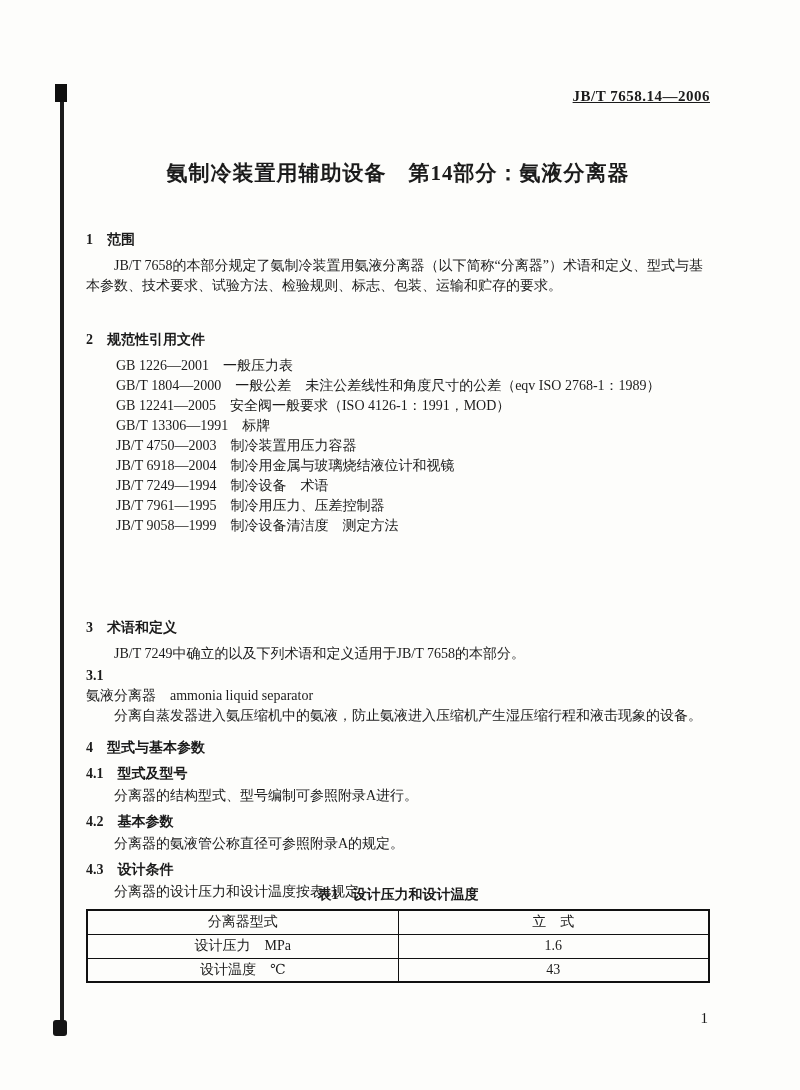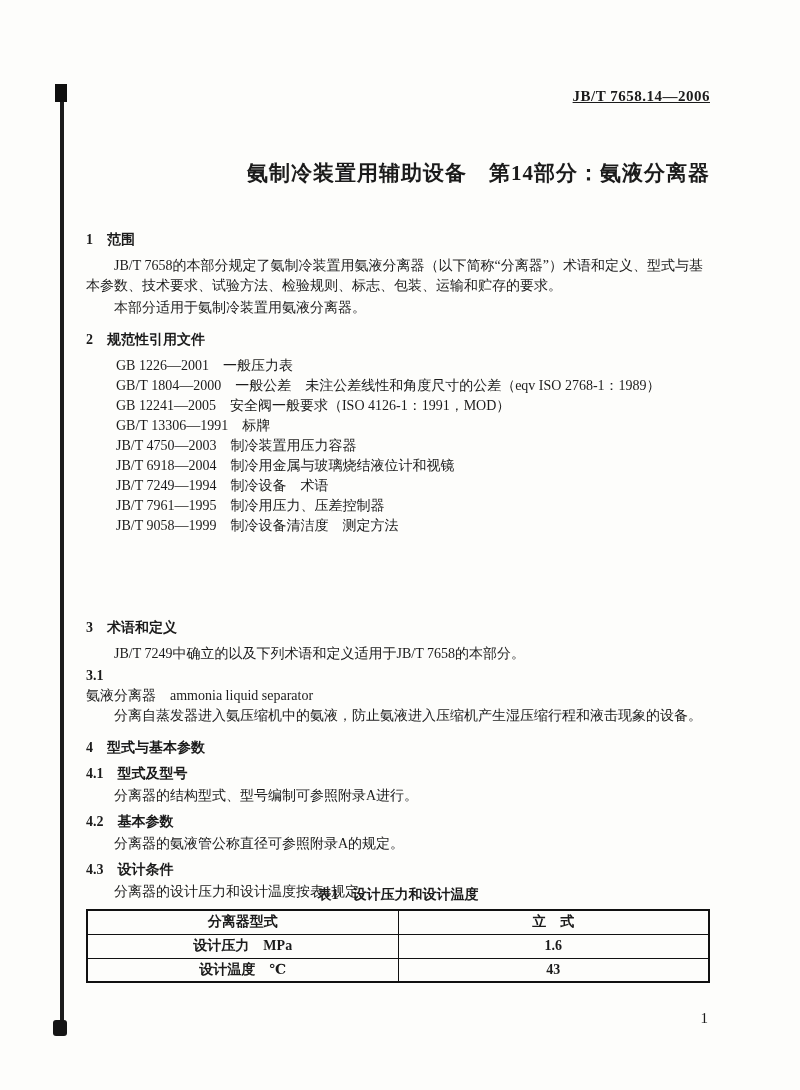--- a/index.html
+++ b/index.html
@@ -20,21 +20,21 @@
     font-size:60px; font-weight:bold; letter-spacing:5px;
     color:rgba(128,165,200,0.5); z-index:1; user-select:none;
   }
 
   .block { position:absolute; left:86px; width:624px; font-size:14px; line-height:20px; z-index:2; }
 
   .doc-block   { top:86px;text-decoration:underline; }
   .doc-number  { text-align:right; font-weight:bold; font-size:15px; letter-spacing:.5px; }
 
   .title-block { top:158px; }
-  .title { text-align:right; font-size:21px; font-weight:bold; letter-spacing:1px; line-height:30px; }
+  .title { text-align:center; font-size:21px; font-weight:bold; letter-spacing:1px; line-height:30px; }
 
   .sec1 { top:230px; }
   .sec2 { top:330px; }
   .sec3 { top:618px; }
   .sec4 { top:738px; }
   .table-block { top:886px; }
 
   .sec-h { font-size:14px; font-weight:bold; line-height:20px; margin:0 0 6px; }
   p.body { text-indent:2em; margin:0 0 2px; }
   .refs { margin-left:30px; }
@@ -43,21 +43,21 @@
   .clause-num { font-weight:bold; margin:2px 0 0; }
   .term-line  { font-weight:normal; margin:0; }
 
   .sub-h { font-size:14px; font-weight:bold; line-height:20px; margin:6px 0 2px; }
   .sec4 p.body { margin:0 0 2px; }
 
   .tbl-caption { text-align:center; font-weight:bold; font-size:14px; line-height:18px; margin:0 0 5px; }
   table.t1 { width:100%; border-collapse:collapse; border:2px solid #111; }
   table.t1 th, table.t1 td {
     border:1px solid #111; height:24px; text-align:center; vertical-align:middle;
-    font-size:14px; font-weight:bold; padding:1px 16px;
+    font-size:14px; font-weight:normal; padding:1px 16px;
   }
   table.t1 col.c1 { width:50%; }
   table.t1 col.c2 { width:50%; }
 
   .page-number { position:absolute; top:1008px; right:92px; font-size:15px; line-height:20px; z-index:2; }
 </style>
 </head>
 <body>
 
 <div class="page">
@@ -71,21 +71,20 @@
     <div class="doc-number">JB/T 7658.14—2006</div>
   </div>
 
   <div class="block title-block">
     <h1 class="title">氨制冷装置用辅助设备　第14部分：氨液分离器</h1>
   </div>
 
   <div class="block sec1">
     <h2 class="sec-h">1　范围</h2>
     <p class="body">JB/T 7658的本部分规定了氨制冷装置用氨液分离器（以下简称“分离器”）术语和定义、型式与基本参数、技术要求、试验方法、检验规则、标志、包装、运输和贮存的要求。</p>
-    <p class="body">本部分适用于氨制冷装置用氨液分离器。</p>
   </div>
 
   <div class="block sec2">
     <h2 class="sec-h">2　规范性引用文件</h2>
     <div class="refs">
       <p>GB 1226—2001　一般压力表</p>
       <p>GB/T 1804—2000　一般公差　未注公差线性和角度尺寸的公差（eqv ISO 2768-1：1989）</p>
       <p>GB 12241—2005　安全阀一般要求（ISO 4126-1：1991，MOD）</p>
       <p>GB/T 13306—1991　标牌</p>
       <p>JB/T 4750—2003　制冷装置用压力容器</p>

